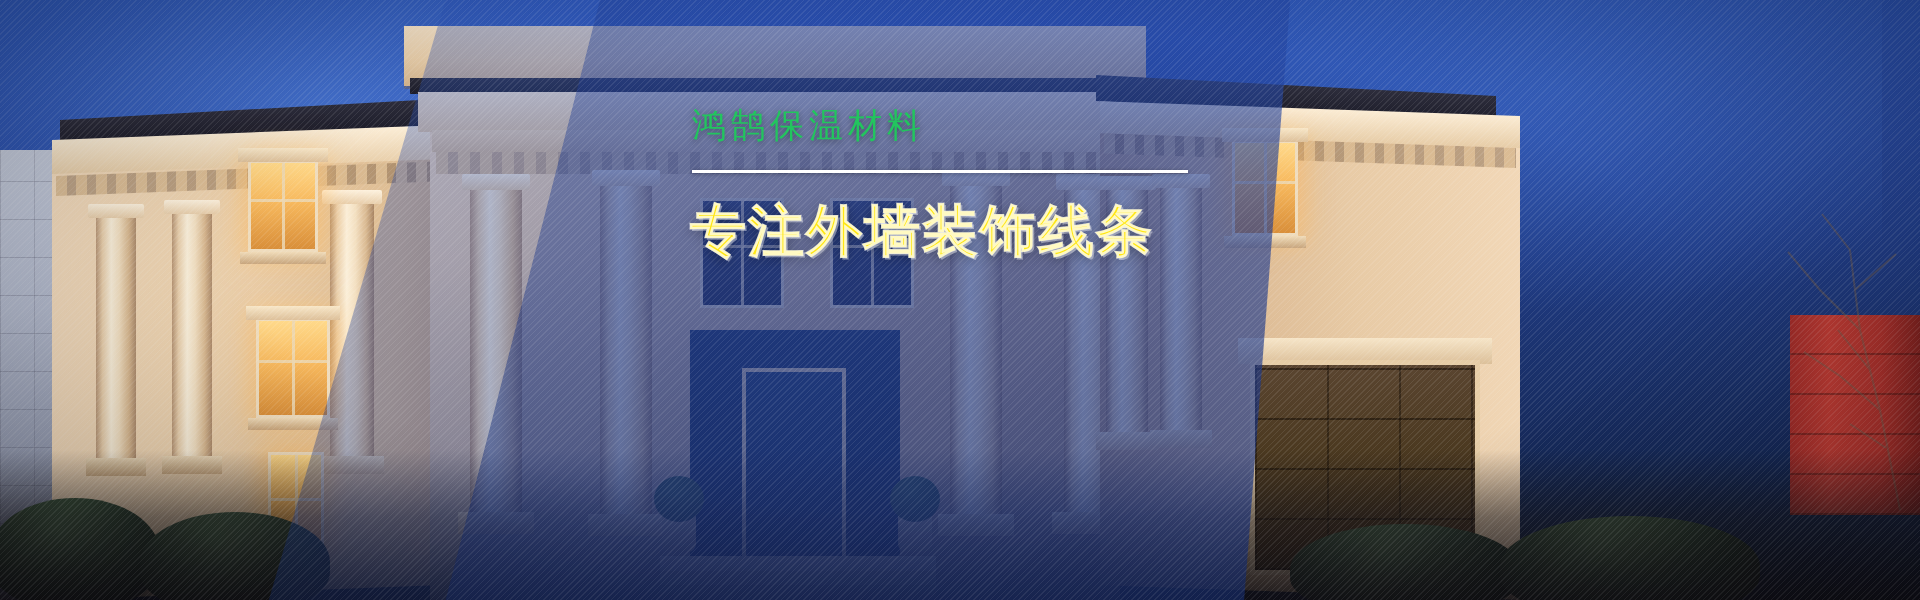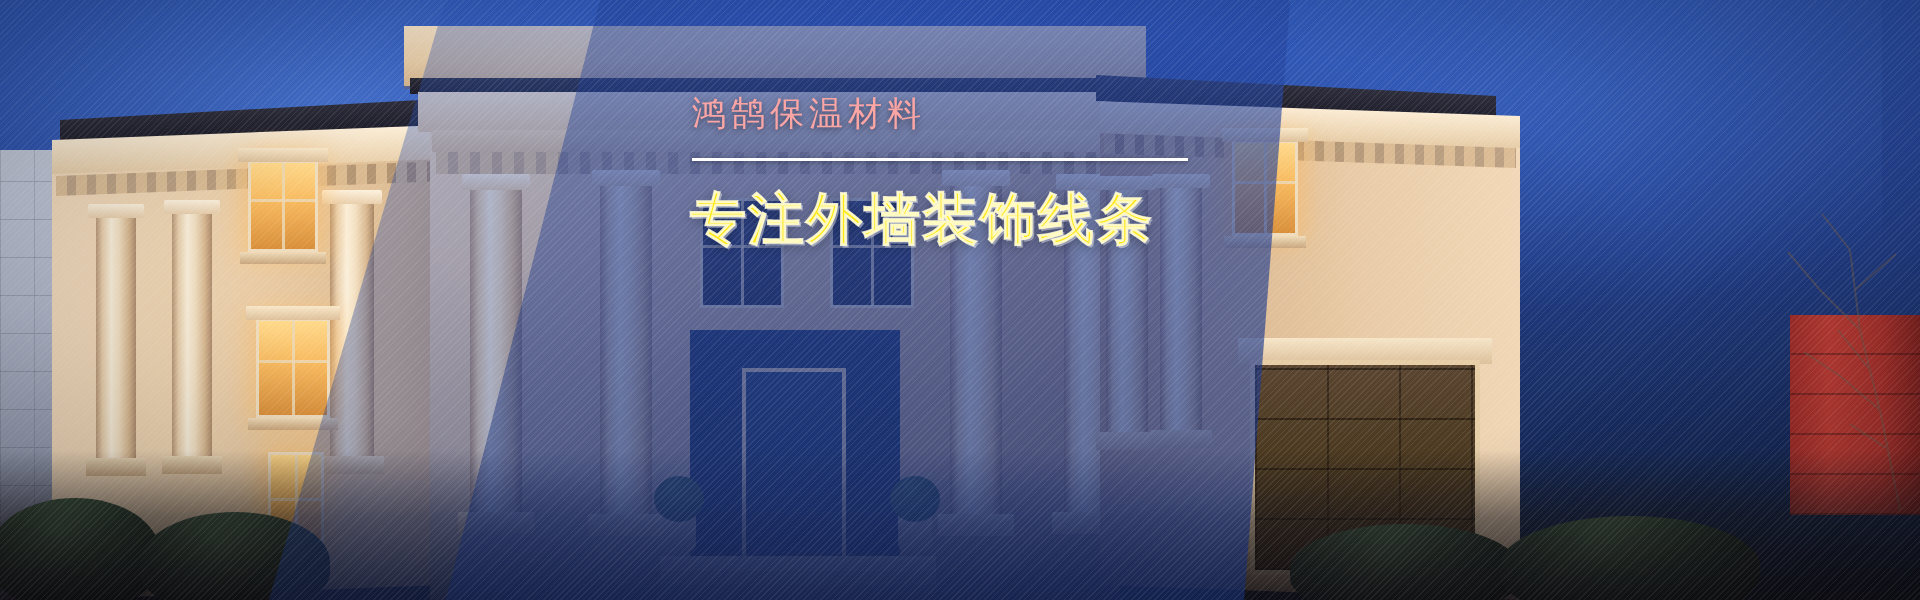--- a/index.html
+++ b/index.html
@@ -271,24 +271,24 @@
     clip-path:polygon(23.2% 0%, 31.25% 0%, 23.2% 100%, 14% 100%);
     pointer-events:none;
   }
 
   
   .text-wrap{
     position:absolute;left:690px;top:96px;width:620px;
     pointer-events:auto;
   }
   .brand{
-    font-size:34px;letter-spacing:5px;color:#fca5a5;
+    font-size:34px;letter-spacing:5px;color:#22c55e;
     font-weight:400;line-height:1;
     text-shadow:0 2px 7px rgba(0,0,0,.45);
-    margin:0 0 28px 2px;
+    margin:12px 0 28px 2px;
   }
   .divider{
     width:496px;height:3px;margin:0 0 26px 2px;
     background:#ffffff;
     box-shadow:0 1px 4px rgba(0,0,0,.35);
   }
   .headline{
     font-size:56px;font-weight:700;letter-spacing:2px;
     color:#ffe712;line-height:1.13;margin:0 0 0 0;
     -webkit-text-stroke:1px rgba(255,255,255,.75);

